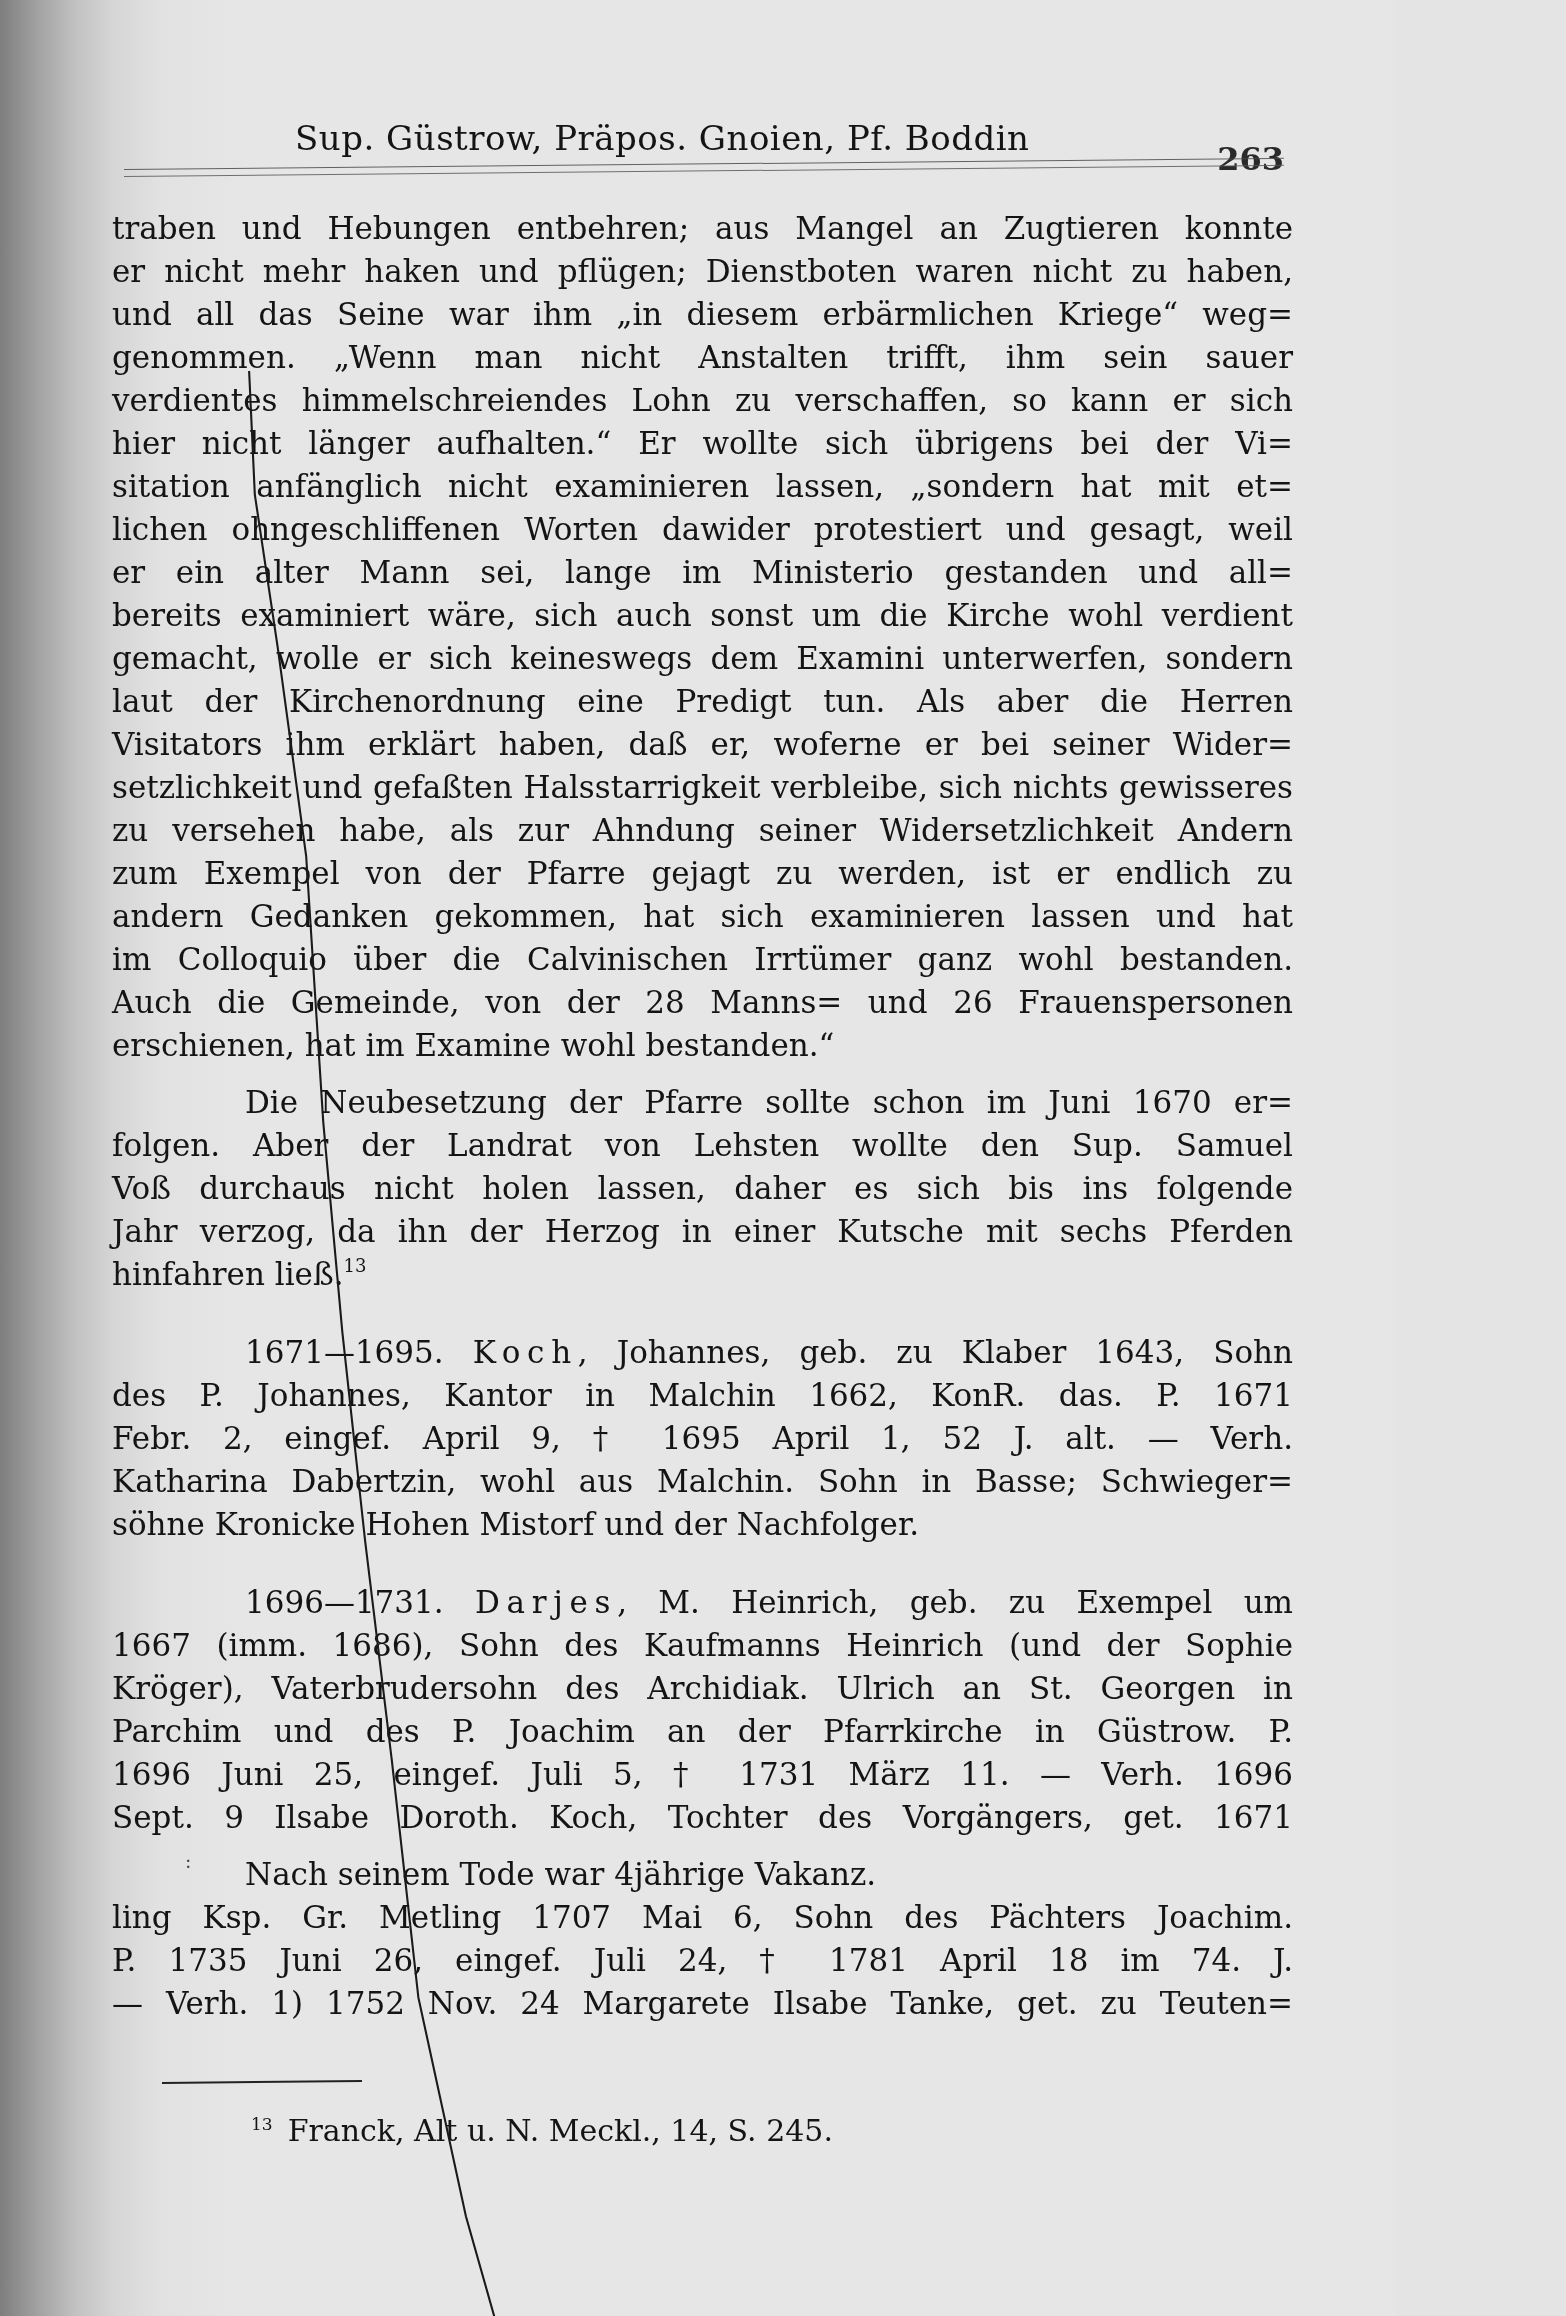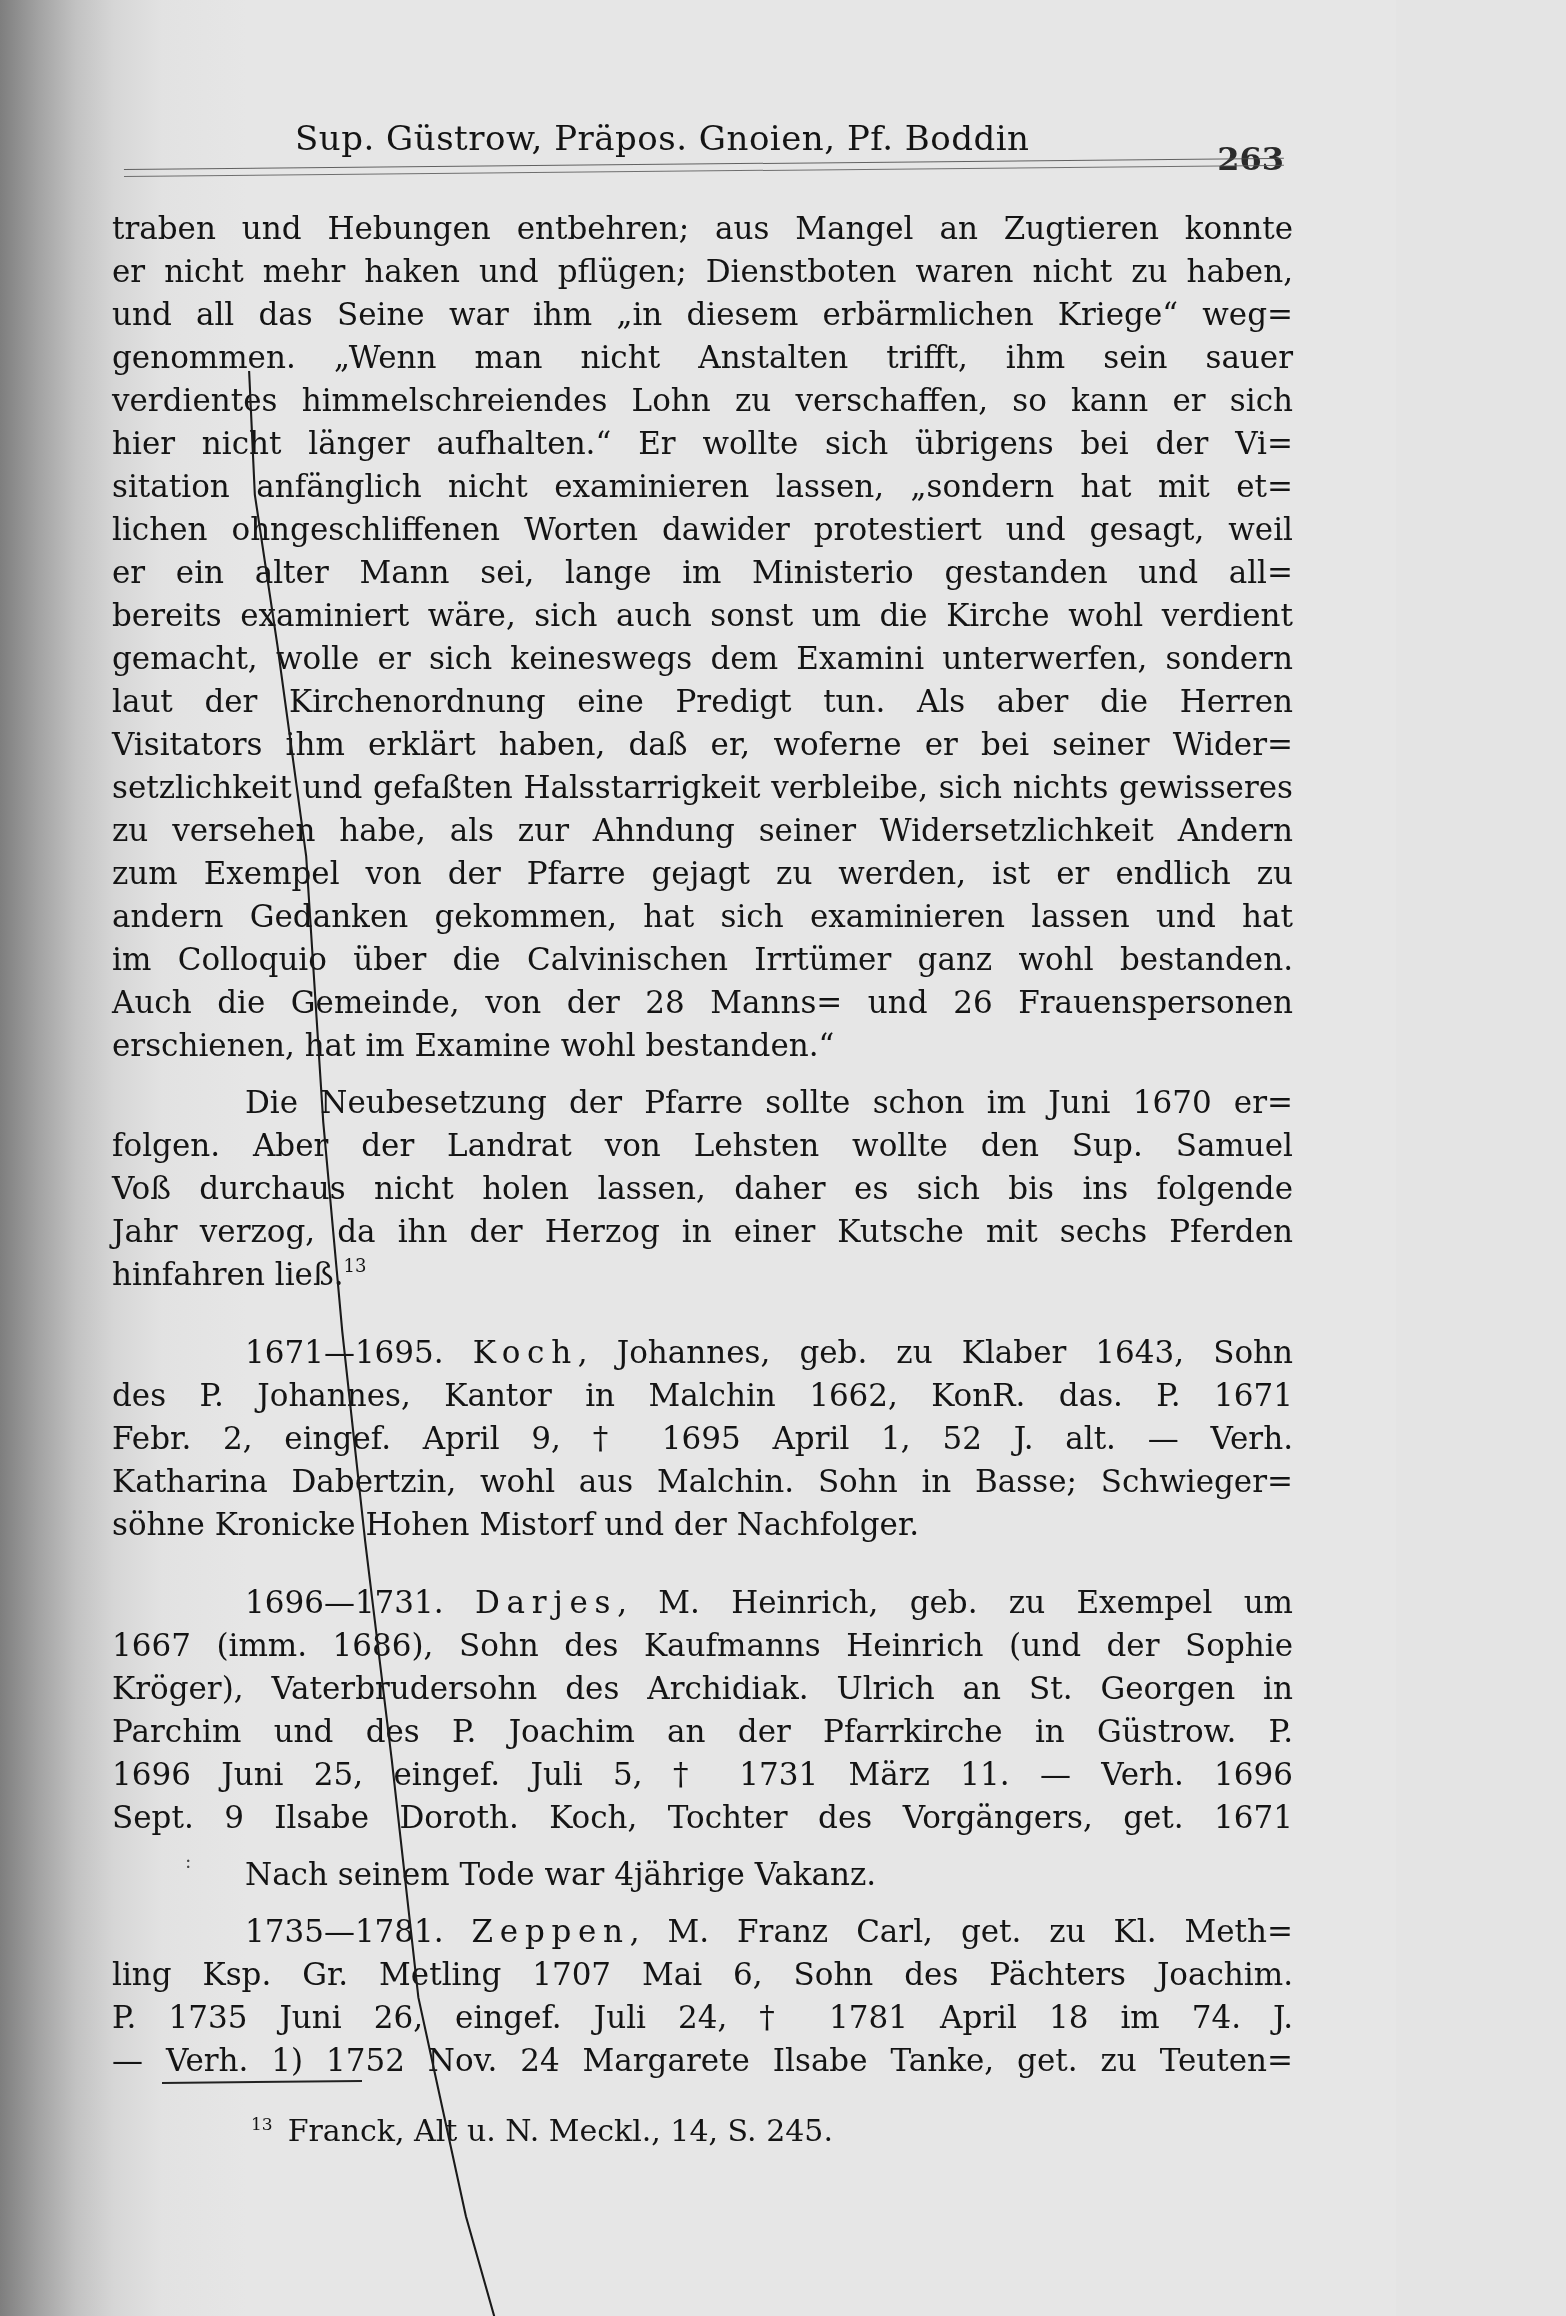--- a/index.html
+++ b/index.html
@@ -160,21 +160,20 @@
       <div class="line">1667 (imm. 1686), Sohn des Kaufmanns Heinrich (und der Sophie</div>
       <div class="line">Kröger), Vaterbrudersohn des Archidiak. Ulrich an St. Georgen in</div>
       <div class="line">Parchim und des P. Joachim an der Pfarrkirche in Güstrow. P.</div>
       <div class="line">1696 Juni 25, eingef. Juli 5, † 1731 März 11. — Verh. 1696</div>
       <div class="line">Sept. 9 Ilsabe Doroth. Koch, Tochter des Vorgängers, get. 1671</div>
     </div>
 
     <div class="line indent last">Nach seinem Tode war 4jährige Vakanz.</div>
 
     <div>
-      <div class="line indent"><span>1735—1781.</span> <span class="spaced">Zeppen</span><span>, M. Franz Carl, get. zu Kl. Meth=</span></div>
       <div class="line">ling Ksp. Gr. Metling 1707 Mai 6, Sohn des Pächters Joachim.</div>
       <div class="line">P. 1735 Juni 26, eingef. Juli 24, † 1781 April 18 im 74. J.</div>
       <div class="line">— Verh. 1) 1752 Nov. 24 Margarete Ilsabe Tanke, get. zu Teuten=</div>
     </div>
   </div>
 
   <div class="margin-dot">:</div>
 
   <div class="footnote-rule"></div>
   <div class="footnote"><sup>13</sup><span>Franck, Alt u. N. Meckl., 14, S. 245.</span></div>

